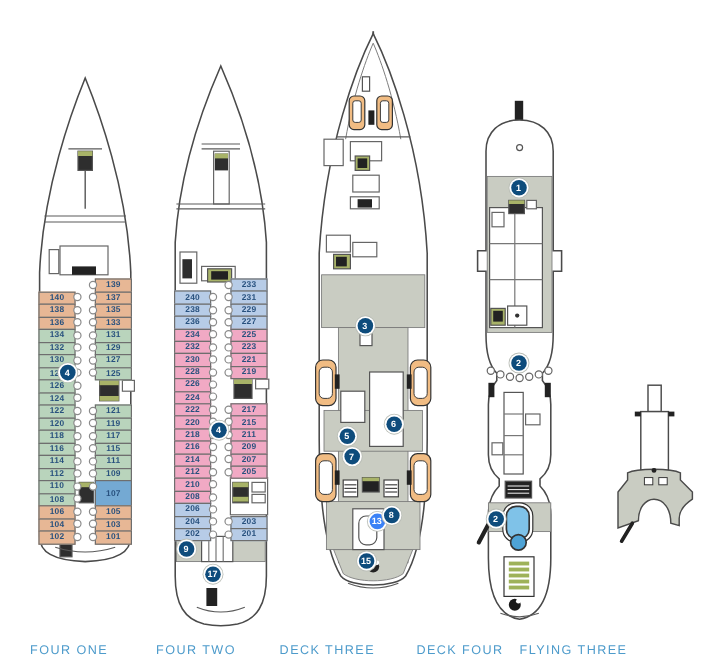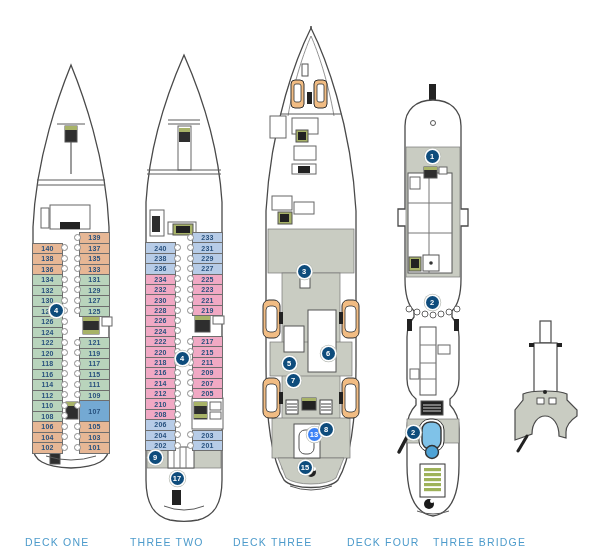--- a/index.html
+++ b/index.html
@@ -383,18 +383,18 @@
       <path d="M20 76 C28 72 56 72 64 76 L64 82 L74 92 L74 98 C68 102 63 108 63 114 L63 120 L56 118 C56 106 50 98 42 98 C35 98 29 105 29 116 L12 122 L12 92 L20 82 Z" fill="#C9CCC2" stroke="#4a4a4a" stroke-width="1.2"></path>
       <circle cx="42" cy="74" r="2" fill="#222"></circle>
       <rect x="34" y="80" width="7" height="6" fill="#fff" stroke="#333" stroke-width="0.8"></rect>
       <rect x="46" y="80" width="7" height="6" fill="#fff" stroke="#333" stroke-width="0.8"></rect>
       <line x1="24" y1="118" x2="15" y2="133" stroke="#222" stroke-width="3" stroke-linecap="round"></line>
     </svg>
     <div class="layer cabins"></div>
     <div class="layer markers"></div>
   </div>
 
-  <span class="deck-label" style="left: 25px; color: rgb(77, 155, 203);">DECK ONE</span>
-  <span class="deck-label" style="left: 130px; color: rgb(77, 155, 203);">THREE TWO</span>
+  <span class="deck-label" style="left: 25px; color: rgb(77, 155, 203);">FOUR ONE</span>
+  <span class="deck-label" style="left: 130px; color: rgb(77, 155, 203);">FOUR TWO</span>
   <span class="deck-label" style="left: 233px; color: rgb(77, 155, 203);">DECK THREE</span>
   <span class="deck-label" style="left: 347px; color: rgb(77, 155, 203);">DECK FOUR</span>
-  <span class="deck-label" style="left: 433px; color: rgb(77, 155, 203);">THREE BRIDGE</span>
+  <span class="deck-label" style="left: 433px; color: rgb(77, 155, 203);">FLYING THREE</span>
 </div>
 
 </body></html>

